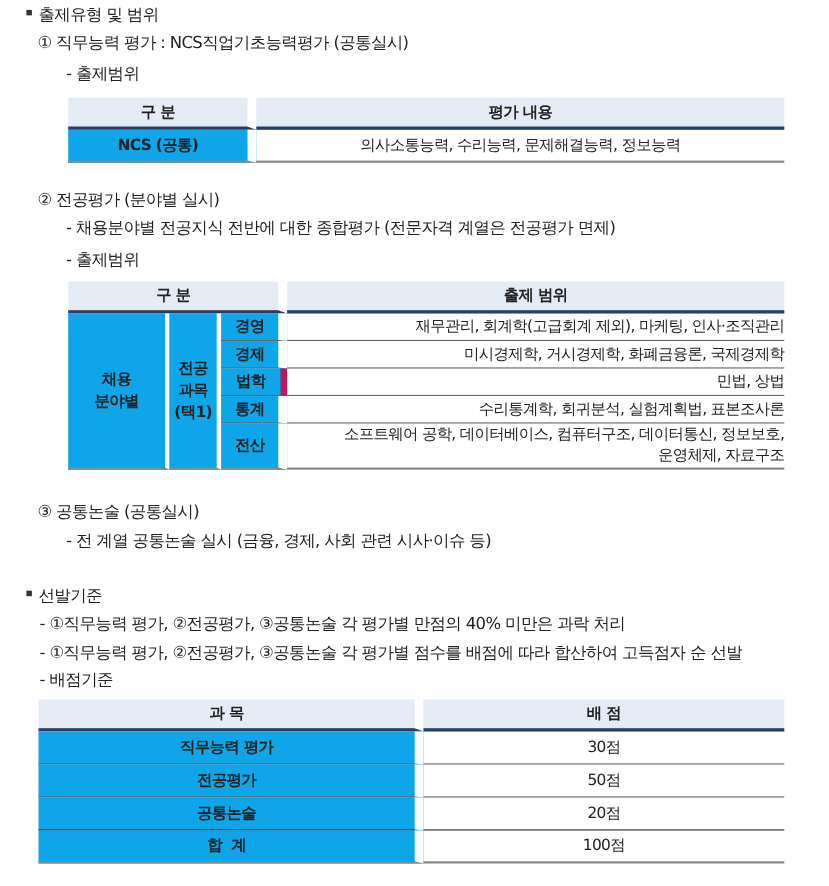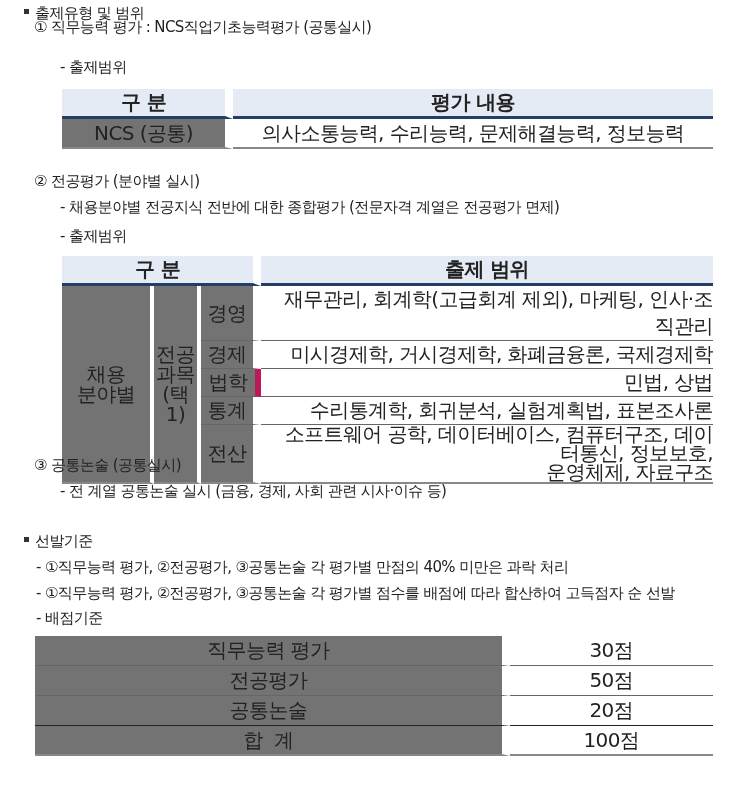--- a/index.html
+++ b/index.html
@@ -5,36 +5,36 @@
   html, body { margin:0; padding:0; background:#ffffff; }
   body {
     width:754px; height:805px; position:relative; overflow:hidden;
     font-family:"DejaVu Sans", "Liberation Sans", sans-serif;
     color:#222; font-size:15px; letter-spacing:-0.6px;
   }
   .abs { position:absolute; white-space:nowrap; }
   .bullet-title { font-size:15px; }
   .bullet-title .sq { display:inline-block; width:5px; height:5px; background:#333; margin-right:6px; vertical-align:middle; position:relative; top:-2px; }
   .sub { font-size:15px; }
-  table { border-collapse:separate; border-spacing:0; position:absolute; font-size:20px; letter-spacing:-0.6px; }
+  table { border-collapse:separate; border-spacing:0; position:absolute; font-size:14px; letter-spacing:-0.6px; }
   th { background:#e4ebf5; font-weight:bold; height:26px; border-bottom:3px solid #243f66; text-align:center; padding:0; }
   td { padding:0;text-align:right; }
   .gapR { border-right:8px solid #fff; }
-  .cat { background:#737373; font-weight:normal; text-align:center; }
+  .cat { background:#0ea5e9; font-weight:bold; text-align:center; }
   .line { border-bottom:1.5px solid #666; }
   .lineBottom { border-bottom:2.5px solid #888; }
   .center { text-align:center; }
 </style>
 </head>
 <body>
 
 <div class="abs bullet-title" style="left:24px; top:4px;">
   <span class="sq"></span><span>출제유형 및 범위</span>
 </div>
-<div class="abs sub" style="left:34px; top:18px;">① 직무능력 평가 : NCS직업기초능력평가 (공통실시)</div>
+<div class="abs sub" style="left:34px; top:30px;">① 직무능력 평가 : NCS직업기초능력평가 (공통실시)</div>
 <div class="abs sub" style="left:60px; top:58px;">- 출제범위</div>
 
 <table style="left:62px; top:89px; width:651px;">
   <tbody>
       <tr style="height:27px;">
     <th class="gapR" style="width:163px;">구 분</th>
     <th>평가 내용</th>
   </tr>
   <tr style="height:30px;">
     <td class="cat lineBottom" style="border-right:8px solid #fff;">NCS (공통)</td>
@@ -93,20 +93,24 @@
 
 <div class="abs bullet-title" style="left:24px; top:532px;">
   <span class="sq"></span><span>선발기준</span>
 </div>
 <div class="abs sub" style="left:36px; top:558px;">- ①직무능력 평가, ②전공평가, ③공통논술 각 평가별 만점의 40% 미만은 과락 처리</div>
 <div class="abs sub" style="left:36px; top:584px;">- ①직무능력 평가, ②전공평가, ③공통논술 각 평가별 점수를 배점에 따라 합산하여 고득점자 순 선발</div>
 <div class="abs sub" style="left:36px; top:609px;">- 배점기준</div>
 
 <table style="left:35px; top:636px; width:678px;">
   <tbody>
+      <tr style="height:25px;">
+    <th style="width:342px; border-right:8px solid #fff;">과 목</th>
+    <th>배 점</th>
+  </tr>
   <tr style="height:30px;">
     <td class="cat line" style="border-right:8px solid #fff;">직무능력 평가</td>
     <td class="center line">30점</td>
   </tr>
   <tr style="height:30px;">
     <td class="cat line" style="border-right:8px solid #fff;">전공평가</td>
     <td class="center line">50점</td>
   </tr>
   <tr style="height:30px;">
     <td class="cat" style="border-right:8px solid #fff; border-bottom:1.5px solid #222;">공통논술</td>

